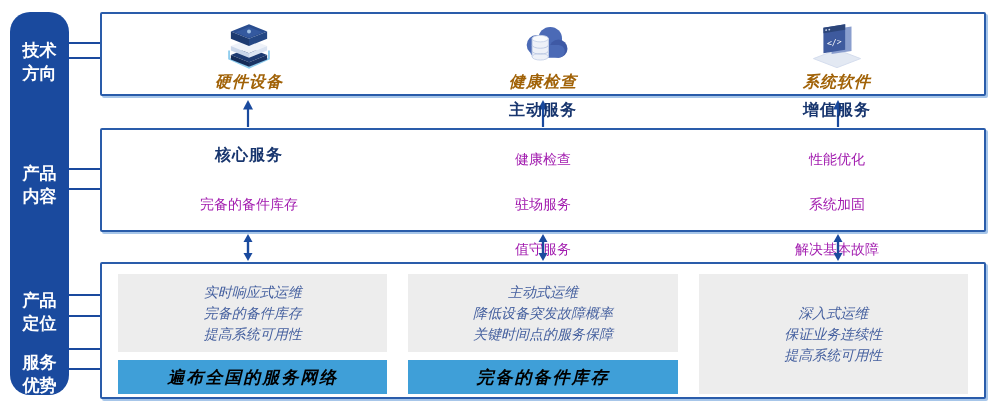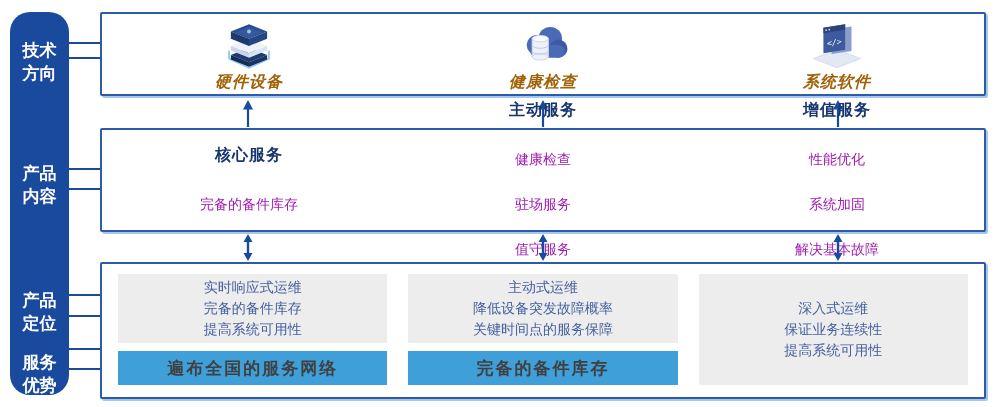--- a/index.html
+++ b/index.html
@@ -18,38 +18,38 @@
   }
   .conn{position:absolute;left:66px;width:36px;height:2px;background:#1a4a9e;}
   
   .box{
     position:absolute;left:100px;width:886px;box-sizing:border-box;background:#fff;
     border:2px solid #2a5caa;border-radius:2px;box-shadow:2px 2px 0 #a7c6e9;
     display:flex;
   }
   .top-box{top:12px;height:84px;padding-top:5px;}
   .mid-box{top:128px;height:104px;}
-  .bottom-box{top:262px;height:137px;padding:10px 16px 12px;gap:21px;}
+  .bottom-box{top:262px;height:137px;padding:10px 16px 3px;gap:21px;font-style:italic;}
   .col{flex:1;display:flex;flex-direction:column;align-items:center;}
   .top-col{justify-content:flex-start;}
   .mid-col{justify-content:center;gap:24px;}
   .icon-slot{height:52px;display:flex;align-items:center;justify-content:center;}
   .tech-label{font-size:16px;font-weight:bold;color:#a16207;margin-top:1px;letter-spacing:1px;font-style:italic;}
   .mid-heading{font-size:16px;font-weight:bold;color:#17356e;margin-bottom:4px;letter-spacing:1px;}
   .mid-item{font-size:14px;color:#a21caf;line-height:21px;text-align:right;}
   
   .gray-panel{
     flex:1;align-self:stretch;background:#ededed;
     display:flex;flex-direction:column;align-items:center;justify-content:center;
   }
   .gray-line{font-size:14px;color:#45609f;line-height:21px;}
   .bar{
     align-self:stretch;height:34px;margin-top:8px;background:#3f9fd8;
     display:flex;align-items:center;justify-content:center;
-    color:#404040;font-size:17px;font-weight:bold;letter-spacing:2px;
+    color:#000000;font-size:17px;font-weight:bold;letter-spacing:2px;
   }
   
   .arrow-row{position:absolute;left:100px;width:886px;height:28px;display:flex;}
   .arrow-cell{flex:1;display:flex;align-items:center;justify-content:center;}
   .row1{top:99px;} .row2{top:233px;}
 </style>
 </head>
 <body>
 
 <div class="stage">

